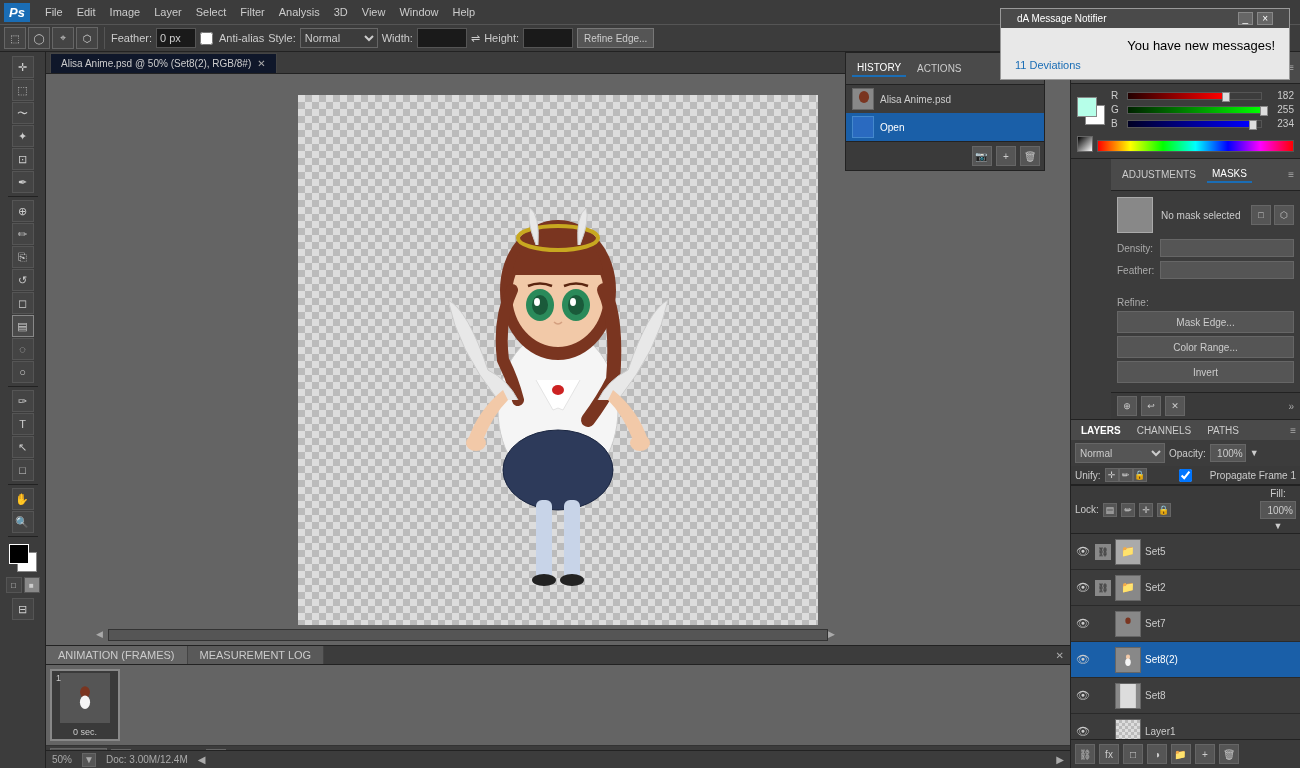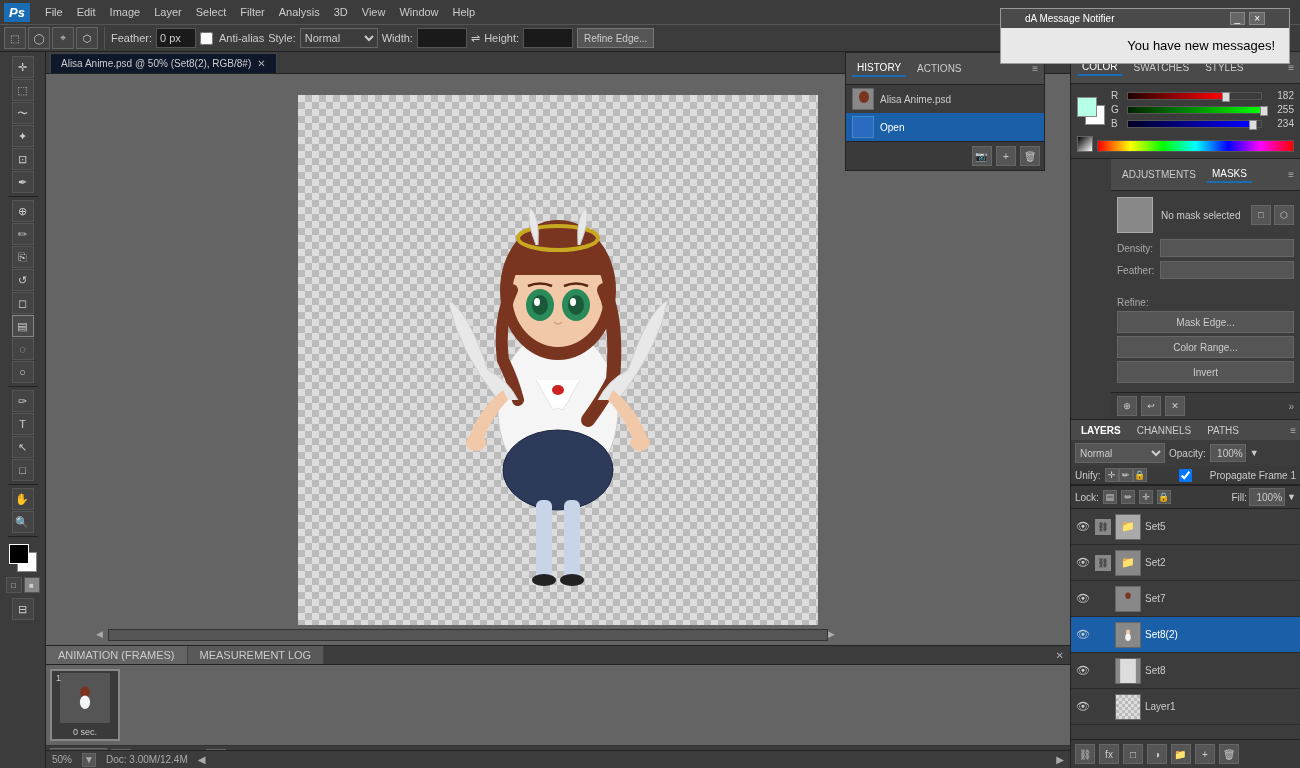--- a/index.html
+++ b/index.html
@@ -59,21 +59,21 @@
     .frame-duration { font-size: 9px; color: #ccc; }
     #bottom-controls { display: flex; align-items: center; padding: 2px 4px; gap: 4px; height: 22px; border-top: 1px solid #333; }
     .ctrl-btn { background: #555; border: 1px solid #666; color: #ccc; font-size: 9px; padding: 1px 5px; cursor: pointer; }
     #status-bar { display: flex; align-items: center; height: 18px; background: #3c3c3c; border-top: 1px solid #222; padding: 0 6px; font-size: 10px; color: #aaa; gap: 10px; }
 
     
     #right-panel { width: 230px; background: #3c3c3c; border-left: 1px solid #222; display: flex; flex-direction: column; overflow: hidden; }
 
     
     #notif-panel { background: #f0f0f0; border: 1px solid #999; position: absolute; top: 8px; right: 10px; width: 290px; z-index: 100; font-size: 11px; }
-    #notif-title-bar { background: #4a4a4a; color: #fff; padding: 3px 24px; display: flex; justify-content: space-between; align-items: center; font-size: 10px; }
+    #notif-title-bar { background: #4a4a4a; color: #fff; padding: 3px 16px; display: flex; justify-content: space-between; align-items: center; font-size: 10px; }
     #notif-body { padding: 6px 10px; background: #e8e8e8; }
     #notif-message { font-weight: normal; text-align: right; padding: 4px; font-size: 13px; }
     #notif-count { color: #1a6db5; font-size: 11px; padding: 2px 4px; }
 
     
     #color-panel { background: #3c3c3c; border-bottom: 1px solid #222; }
     .panel-header { display: flex; align-items: center; background: #4a4a4a; border-bottom: 1px solid #222; height: 32px; padding: 0 6px; font-size: 10px; color: #ccc; gap: 6px; }
     .panel-tab { font-size: 10px; color: #ccc; cursor: pointer; padding: 2px 5px; }
     .panel-tab.active { color: #fff; border-bottom: 2px solid #1a6db5; }
     .panel-content { padding: 6px; }
@@ -100,21 +100,21 @@
     #layers-panel { flex: 1; display: flex; flex-direction: column; overflow: hidden; }
     .layers-header { display: flex; align-items: center; background: #4a4a4a; height: 20px; padding: 0 4px; font-size: 10px; color: #ccc; gap: 4px; }
     .layer-tab { padding: 2px 6px; cursor: pointer; }
     .layer-tab.active { color: #fff; font-weight: bold; }
     .layers-options { background: #3c3c3c; padding: 3px 4px; display: flex; align-items: center; gap: 4px; }
     .blend-select { background: #555; border: 1px solid #666; color: #ccc; height: 20px; font-size: 10px; width: 90px; }
     .opacity-row { display: flex; align-items: center; gap: 4px; color: #ccc; font-size: 10px; }
     .opacity-input { width: 36px; background: #555; border: 1px solid #666; color: #ccc; height: 18px; font-size: 10px; text-align: right; padding-right: 2px; }
     .lock-row { display: flex; align-items: center; gap: 4px; padding: 2px 4px; background: #3a3a3a; border-top: 1px solid #222; border-bottom: 1px solid #222; font-size: 10px; color: #ccc; }
     .lock-icon { width: 14px; height: 14px; background: #555; border: 1px solid #666; display: inline-flex; align-items: center; justify-content: center; font-size: 9px; cursor: pointer; }
-    .fill-row { margin-left: auto; display: flex; align-items: center; gap: 2px; }
+    .fill-row { margin-left: auto; display: flex; align-items: center; gap: 2px; flex-direction: column; }
     .layers-list { flex: 1; overflow-y: auto; background: #3c3c3c; }
     .layer-row { display: flex; align-items: center; height: 36px; padding: 0 4px; gap: 4px; border-bottom: 1px solid #2a2a2a; cursor: pointer; }
     .layer-row.selected { background: #1a5fa8; }
     .layer-eye { width: 16px; height: 16px; display: flex; align-items: center; justify-content: center; cursor: pointer; font-size: 11px; color: #ccc; }
     .layer-thumb { width: 26px; height: 26px; background: #888; border: 1px solid #666; flex-shrink: 0; display: flex; align-items: center; justify-content: center; overflow: hidden; }
     .layer-name { color: #ccc; font-size: 10px; flex: 1; }
     .layer-row.selected .layer-name { color: #fff; }
     .layers-bottom { display: flex; align-items: center; gap: 4px; padding: 4px; background: #3a3a3a; border-top: 1px solid #222; }
     .layer-action-btn { width: 20px; height: 20px; background: #555; border: 1px solid #666; color: #ccc; font-size: 10px; display: flex; align-items: center; justify-content: center; cursor: pointer; }
 
@@ -577,14 +577,15 @@
 <div id="notif-panel">
   <div id="notif-title-bar">
     <span>dA Message Notifier</span>
     <div style="display:flex;gap:4px;">
       <span style="cursor:pointer;background:#666;padding:0 4px;border:1px solid #888;">_</span>
       <span style="cursor:pointer;background:#666;padding:0 4px;border:1px solid #888;">×</span>
     </div>
   </div>
   <div id="notif-body">
     <div id="notif-message">You have new messages!</div>
+    <div id="notif-count">11 Deviations</div>
   </div>
 </div>
 
 </body></html>

